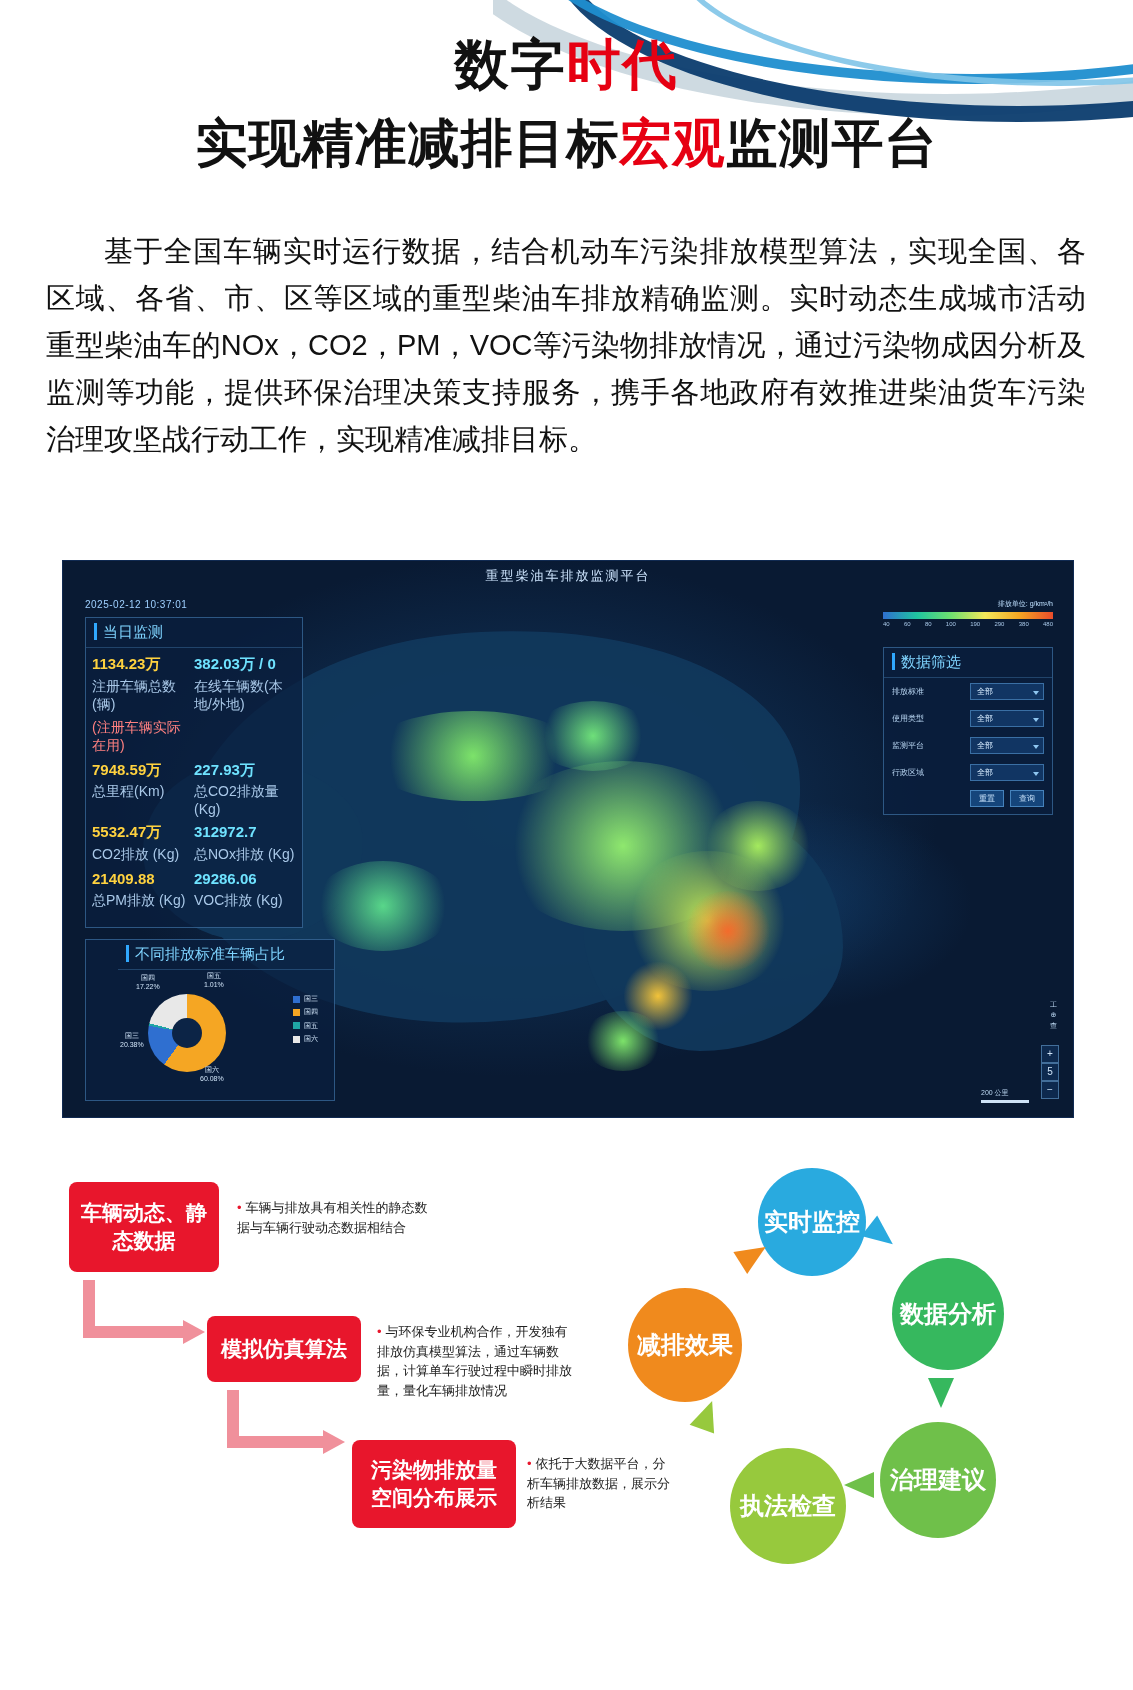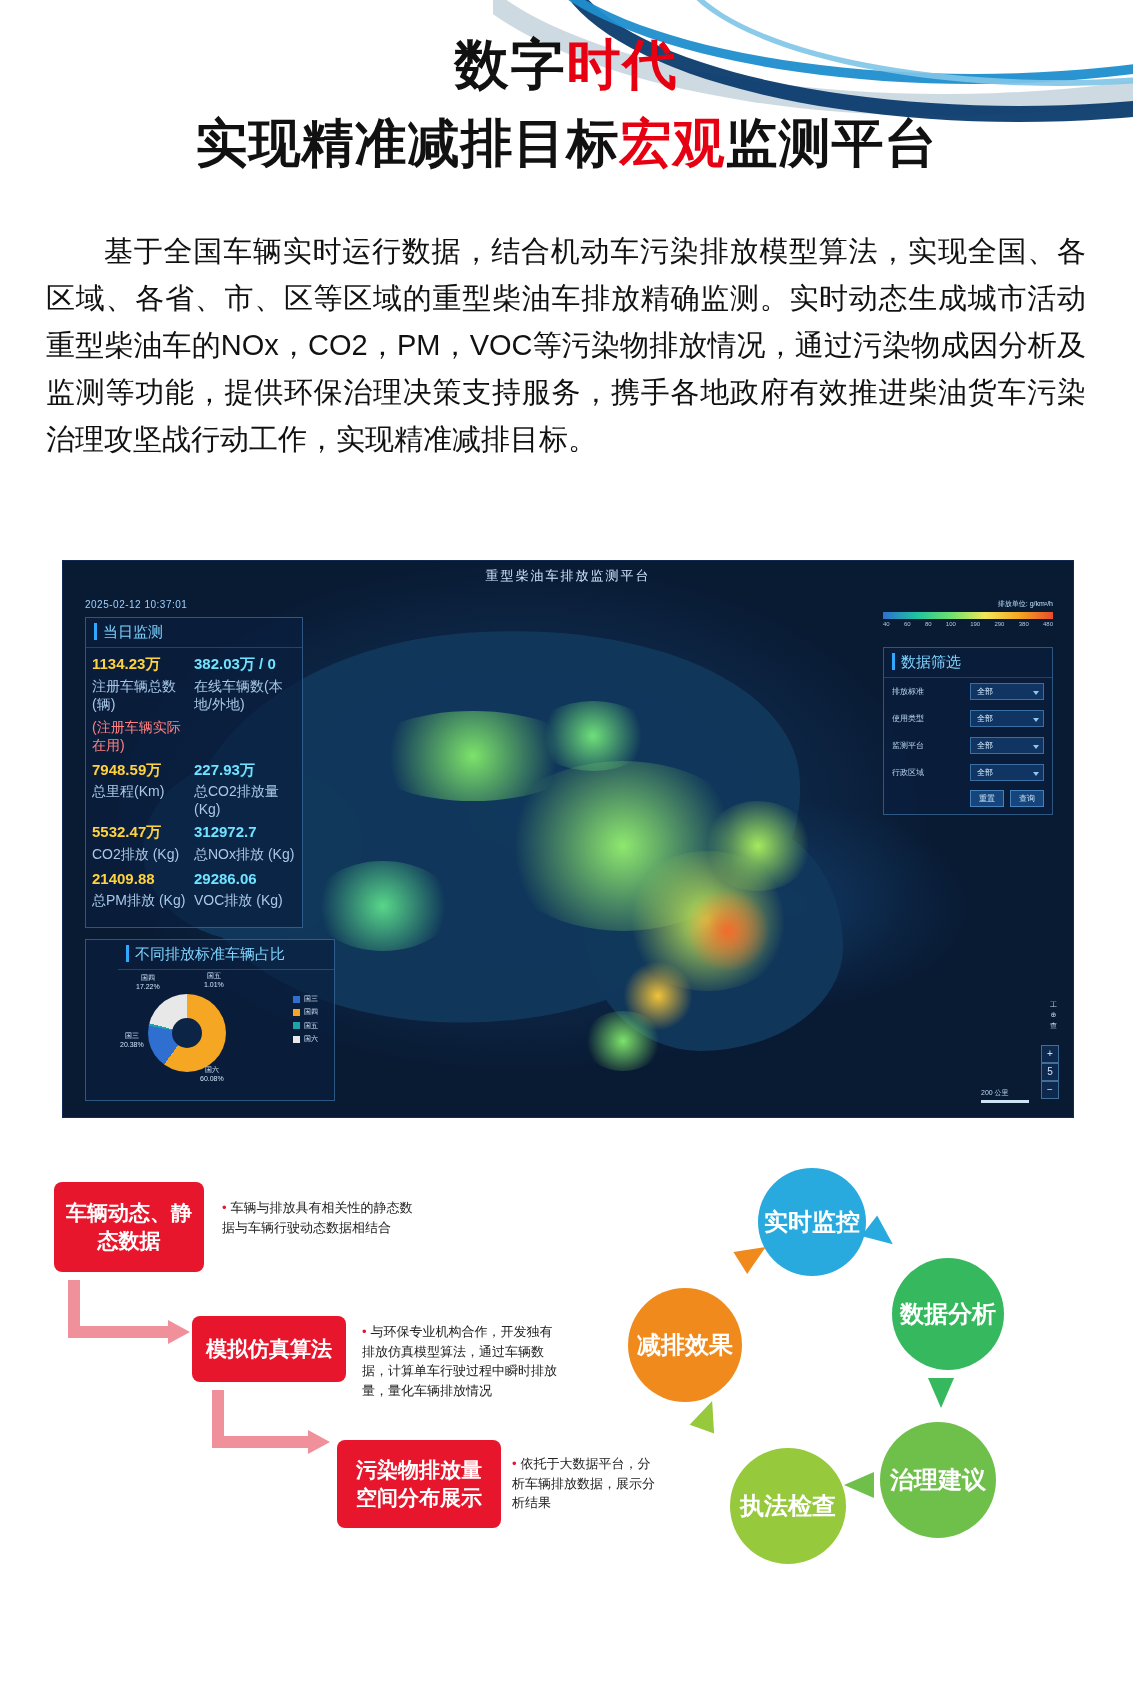--- a/index.html
+++ b/index.html
@@ -83,21 +83,21 @@
   .legendbar .bar{height:7px;margin:3px 0 2px 0;background:linear-gradient(90deg,#2f6fd0,#1fc4a0,#6fe06f,#f2e85a,#f5a623,#e84c2b);}
   .legendbar .ticks{display:flex;justify-content:space-between;color:#a9c8e8;font-size:6px;}
   .zoomctl{position:absolute;right:14px;bottom:18px;width:18px;color:#cfe3f7;font-size:10px;text-align:center;}
   .zoomctl div{border:1px solid rgba(120,180,230,.5);background:rgba(15,45,85,.8);line-height:16px;}
   .scalebar{position:absolute;right:44px;bottom:14px;color:#bcd8f2;font-size:7px;}
   .scalebar .sb{height:3px;background:#cfe3f7;width:48px;margin-top:2px;}
   .heat{position:absolute;border-radius:50%;filter:blur(.4px);}
   .tools{position:absolute;right:16px;bottom:86px;color:#bcd8f2;font-size:7px;line-height:1.5;text-align:center;}
 
   
-  .flow{position:absolute;top:1170px;left:40px;width:560px;height:440px;}
+  .flow{position:absolute;top:1170px;left:55px;width:560px;height:440px;}
   .fbox{
     position:absolute;background:#e8162c;color:#fff;border-radius:8px;
     font-size:21px;font-weight:bold;line-height:1.35;text-align:center;
     display:flex;align-items:center;justify-content:center;padding:8px 10px;box-sizing:border-box;
   }
   .fb1{left:14px;top:12px;width:150px;height:90px;}
   .fb2{left:152px;top:146px;width:154px;height:66px;}
   .fb3{left:297px;top:270px;width:164px;height:88px;}
   .fnote{position:absolute;font-size:13px;color:#222;line-height:1.5;}
   .fn1{left:182px;top:28px;width:200px;}

